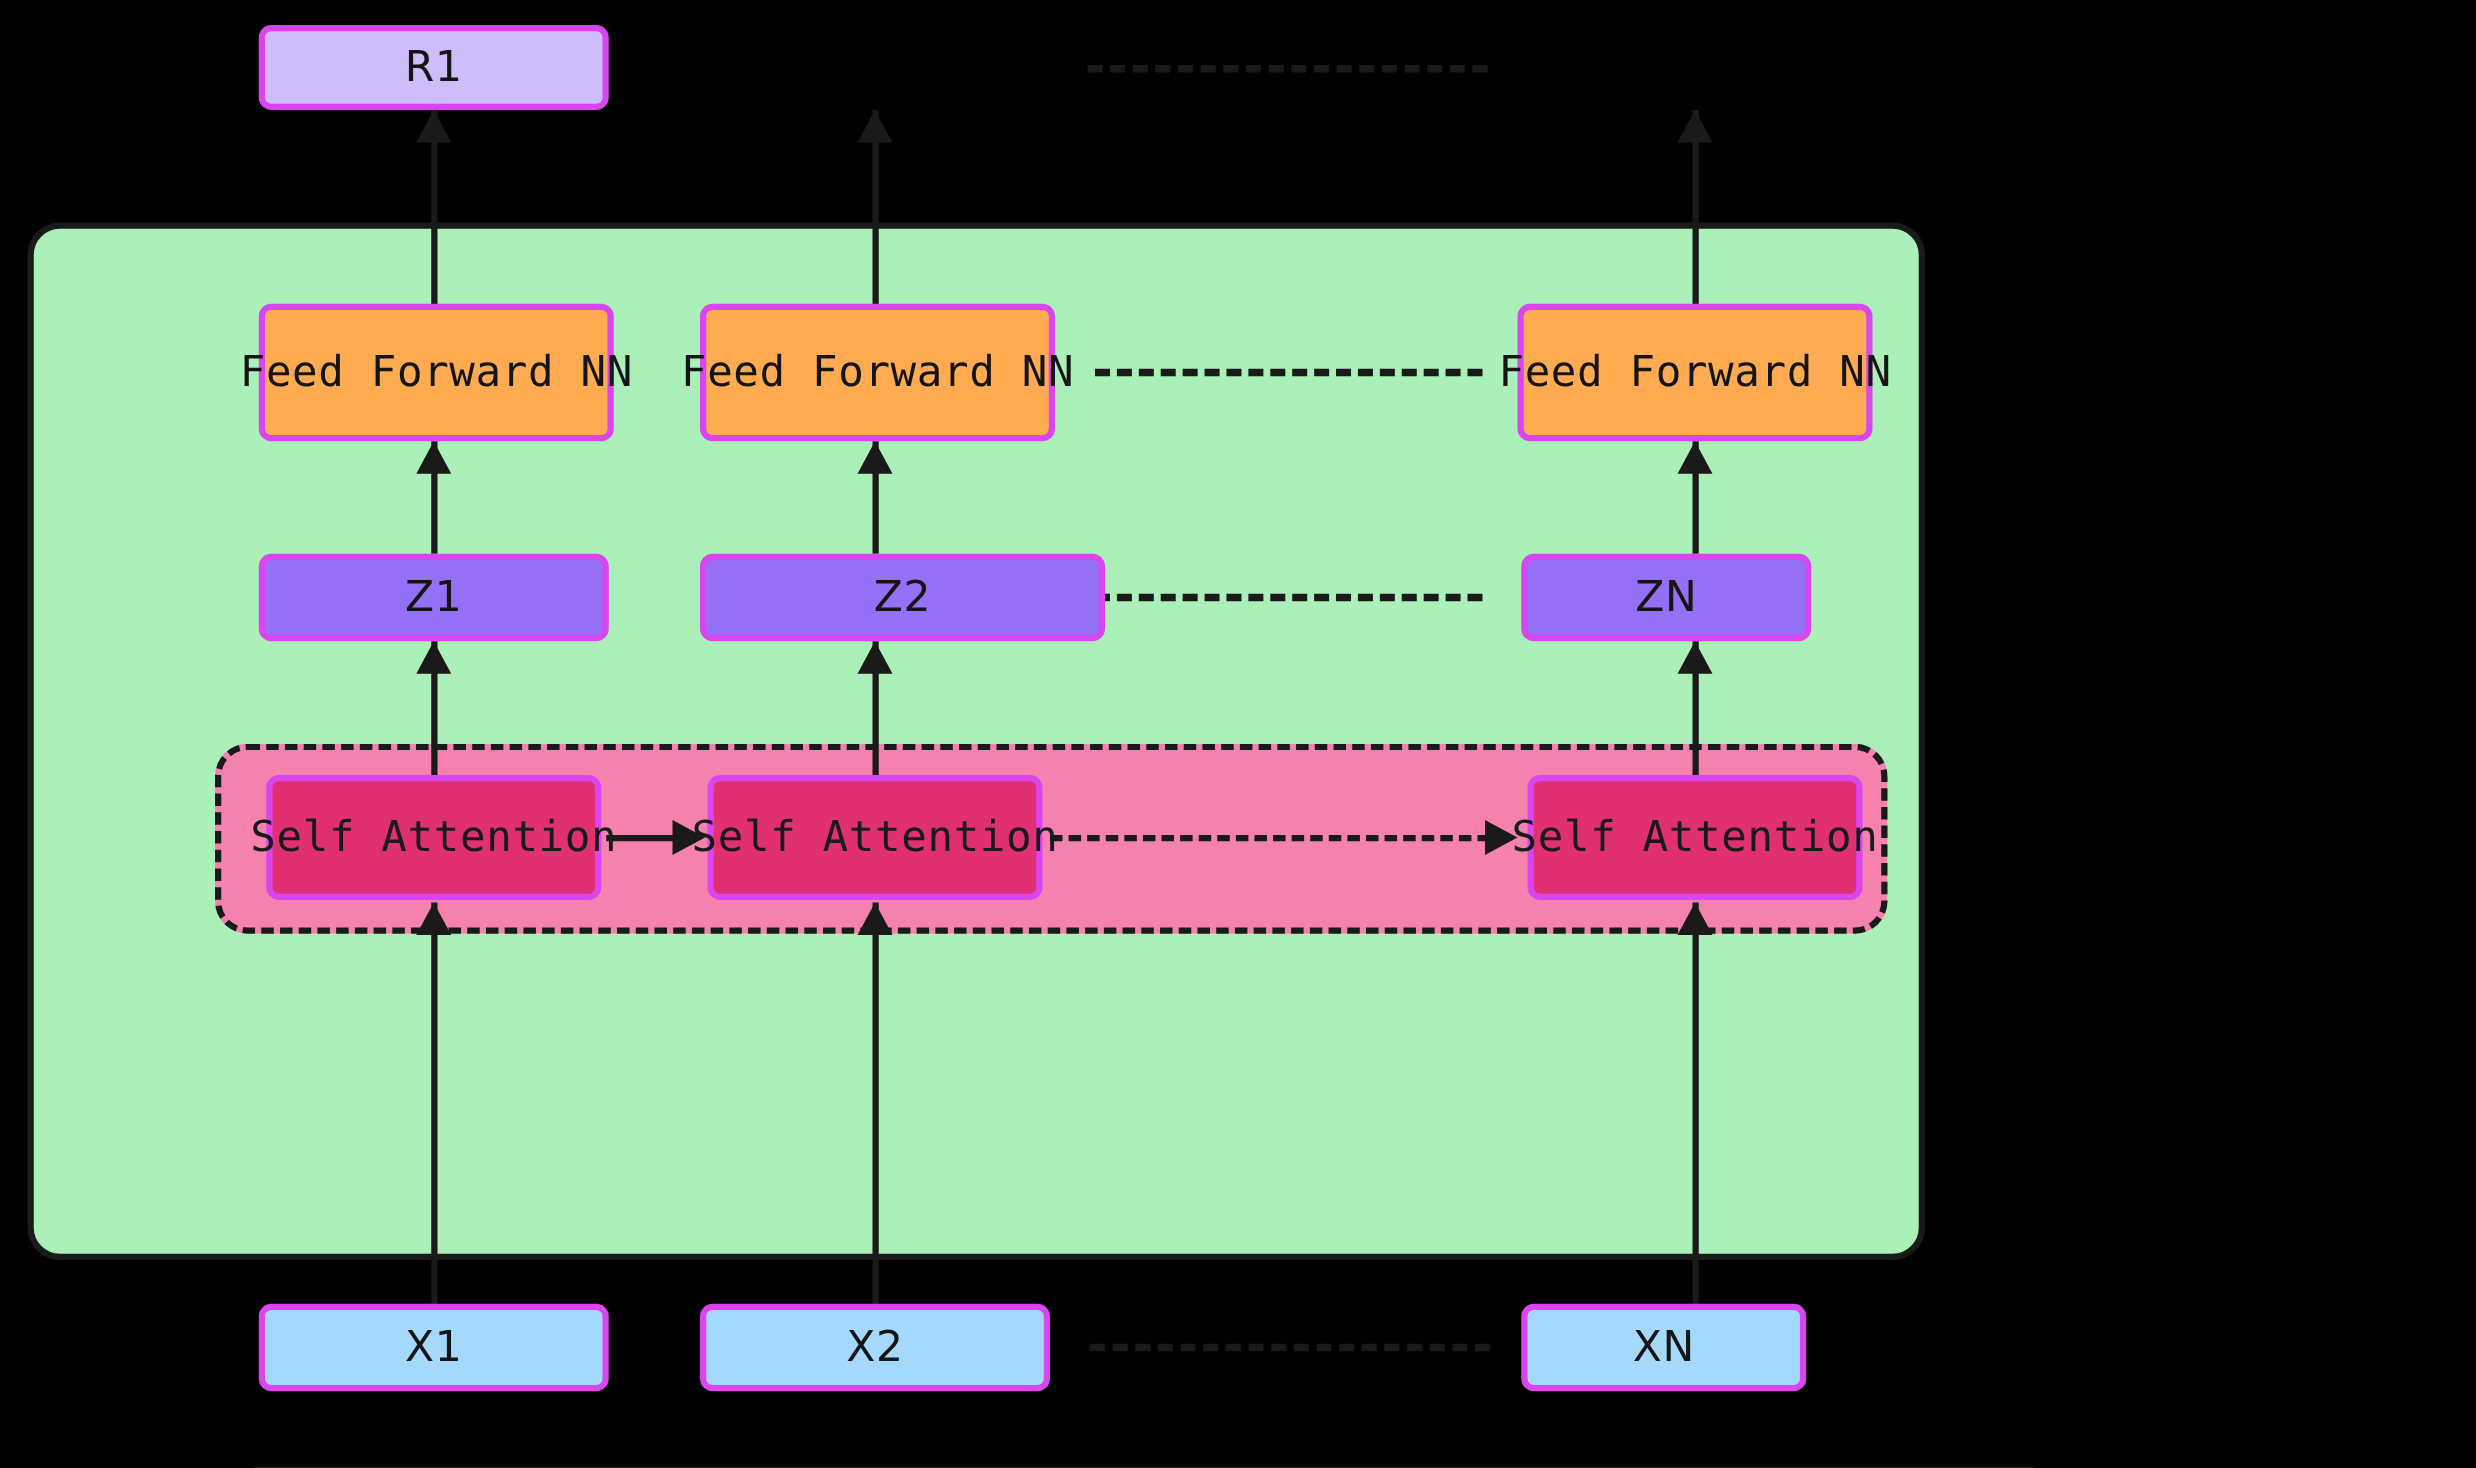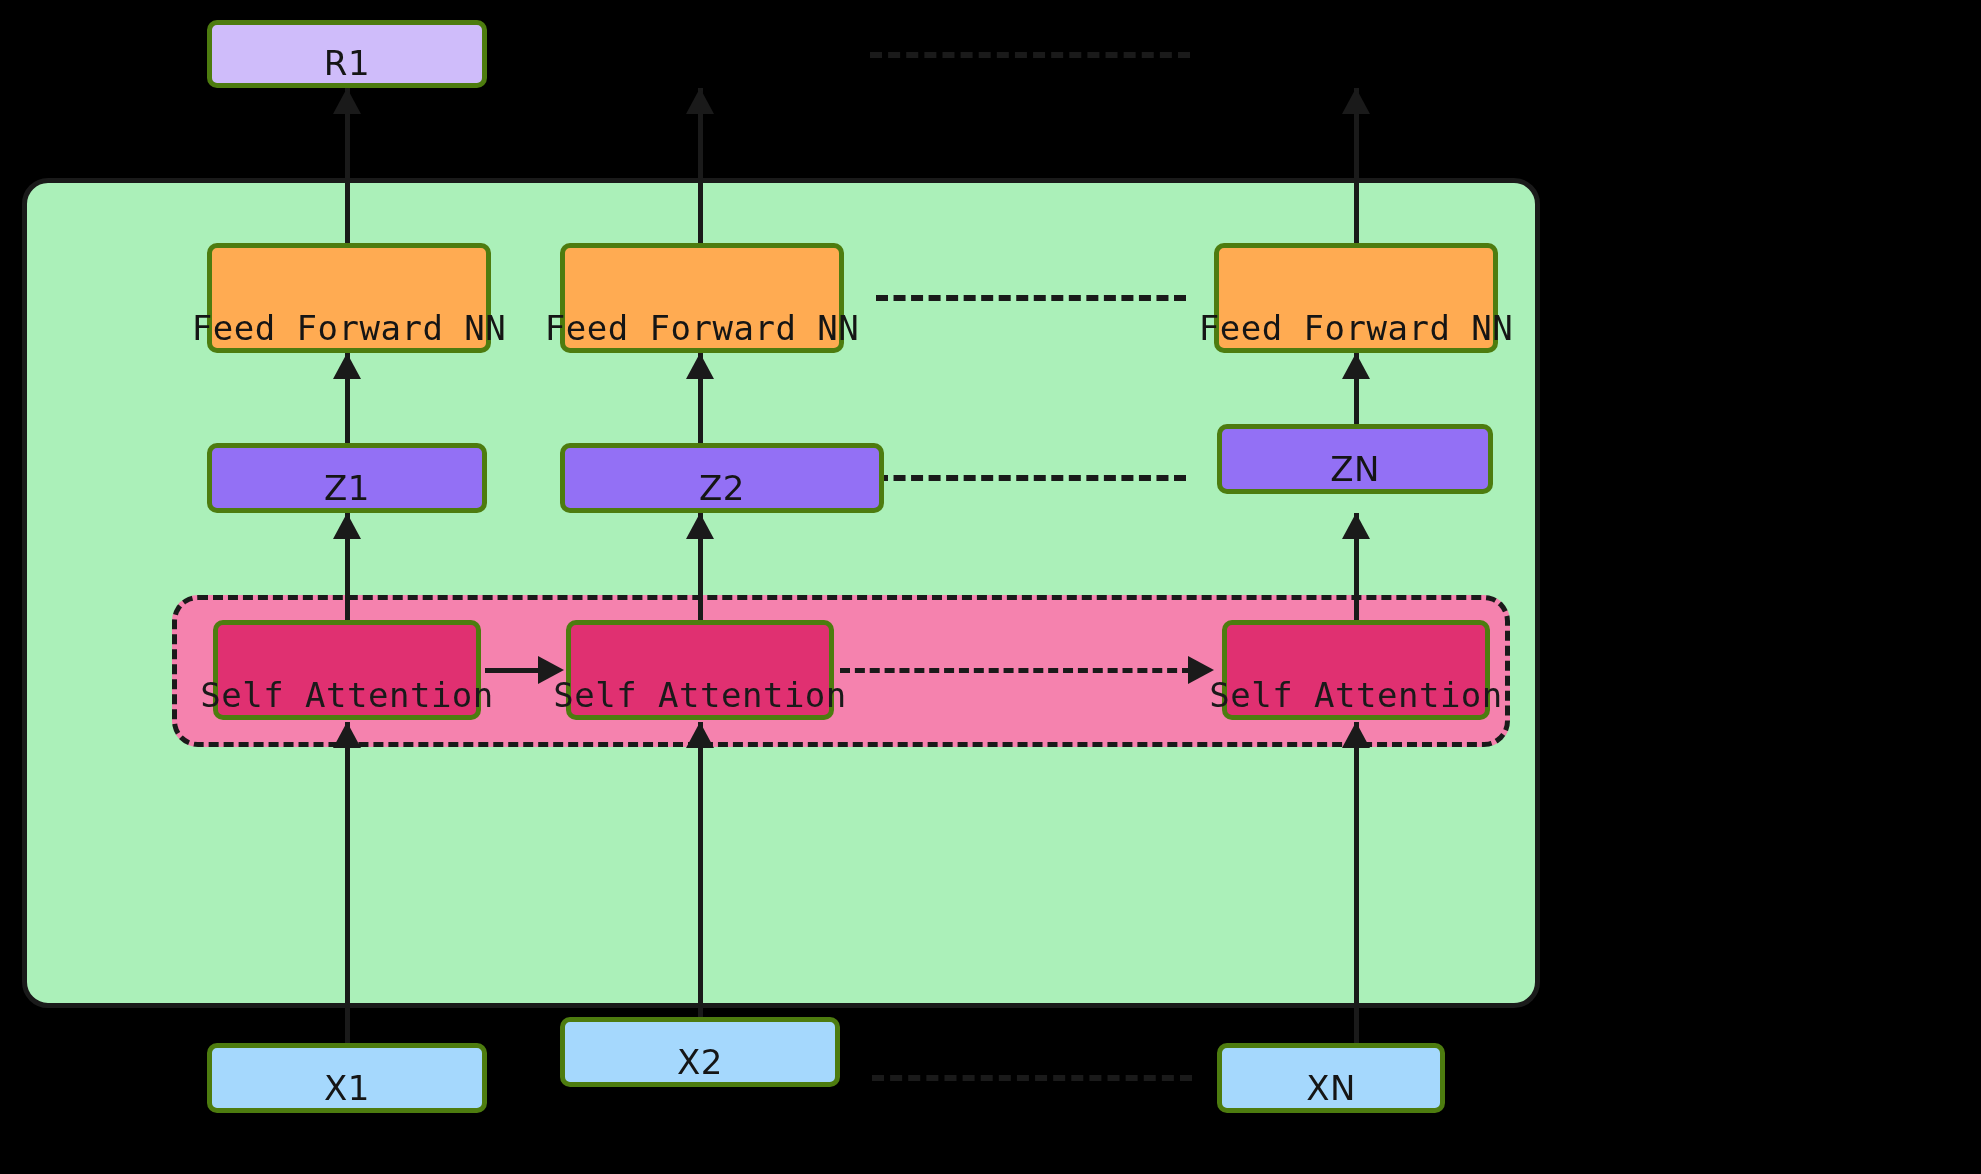--- a/index.html
+++ b/index.html
@@ -13,24 +13,24 @@
     height: 1174px;
     background: #000000;
     overflow: hidden;
     font-family: "DejaVu Sans Mono", "Liberation Mono", monospace;
   }
 
   
   .node {
     position: absolute;
     box-sizing: border-box;
-    border: 5px solid #4d7c0f;
+    border: 5px solid #d946ef;
     border-radius: 10px;
     display: flex;
-    align-items: flex-end;
+    align-items: center;
     justify-content: center;
     color: #151515;
     font-size: 34px;
     letter-spacing: 0.5px;
     white-space: nowrap;
     z-index: 5;
   }
   .node.mono { font-family: "DejaVu Sans Mono", "Liberation Mono", monospace; }
   .node.sans { font-family: "DejaVu Sans", "Liberation Sans", sans-serif; }
 
@@ -123,21 +123,21 @@
   </div>
 
   <div class="edge-dash-plain" style="left:876px; top:295px; width:310px;"></div>
 
   <div class="node sans" style="left:207px; top:443px; width:280px; height:70px; background:#9370F5;">
     <span>Z1</span>
   </div>
   <div class="node sans" style="left:560px; top:443px; width:324px; height:70px; background:#9370F5;">
     <span>Z2</span>
   </div>
-  <div class="node sans" style="left:1217px; top:424px; width:276px; height:70px; background:#9370F5;">
+  <div class="node sans" style="left:1217px; top:443px; width:232px; height:70px; background:#9370F5;">
     <span>ZN</span>
   </div>
 
   <div class="edge-dash-plain" style="left:876px; top:475px; width:310px;"></div>
 
   <div class="node mono" style="left:213px; top:620px; width:268px; height:100px; background:#E03071; color:#1a1a1a;">
     <span>Self Attention</span>
   </div>
   <div class="node mono" style="left:566px; top:620px; width:268px; height:100px; background:#E03071; color:#1a1a1a;">
     <span>Self Attention</span>
@@ -148,21 +148,21 @@
 
   <div class="edge edge-h" style="left:485px; top:668px; width:56px;"></div>
   <div class="arrow-right" style="left:538px; top:656px;"></div>
 
   <div class="edge edge-h dashed" style="left:840px; top:668px; width:352px;"></div>
   <div class="arrow-right" style="left:1188px; top:656px;"></div>
 
   <div class="node sans" style="left:207px; top:1043px; width:280px; height:70px; background:#A5D8FD;">
     <span>X1</span>
   </div>
-  <div class="node sans" style="left:560px; top:1017px; width:280px; height:70px; background:#A5D8FD;">
+  <div class="node sans" style="left:560px; top:1043px; width:280px; height:70px; background:#A5D8FD;">
     <span>X2</span>
   </div>
   <div class="node sans" style="left:1217px; top:1043px; width:228px; height:70px; background:#A5D8FD;">
     <span>XN</span>
   </div>
 
   <div class="edge-dash-plain" style="left:872px; top:1075px; width:320px;"></div>
 
   <div class="edge edge-v" style="left:345px; top:722px; height:321px;"></div>
   <div class="arrow-up" style="left:333px; top:722px;"></div>

